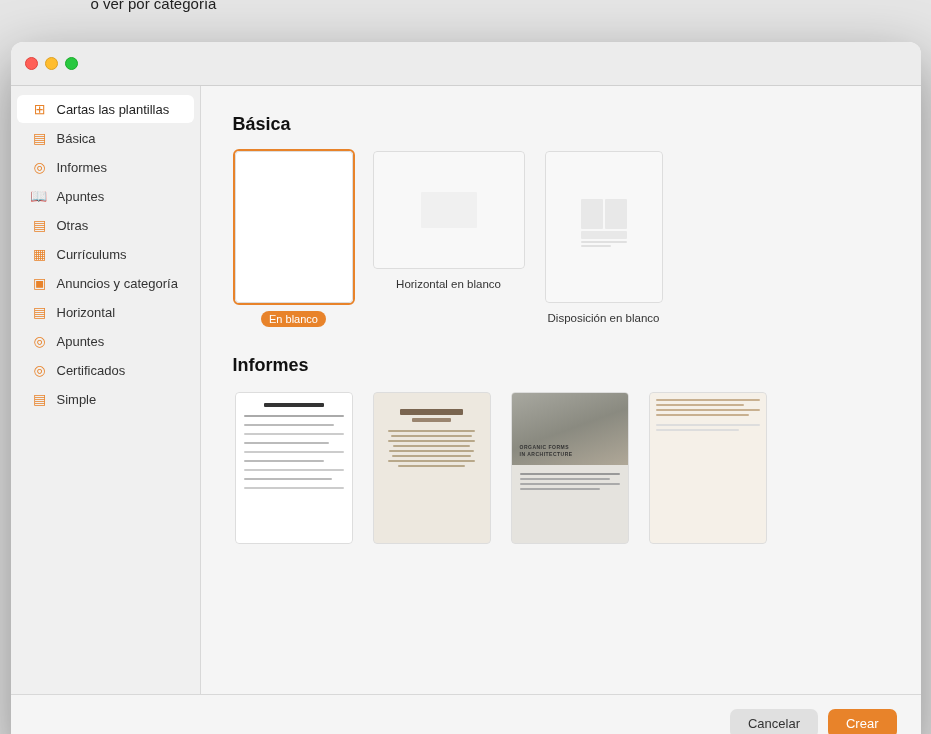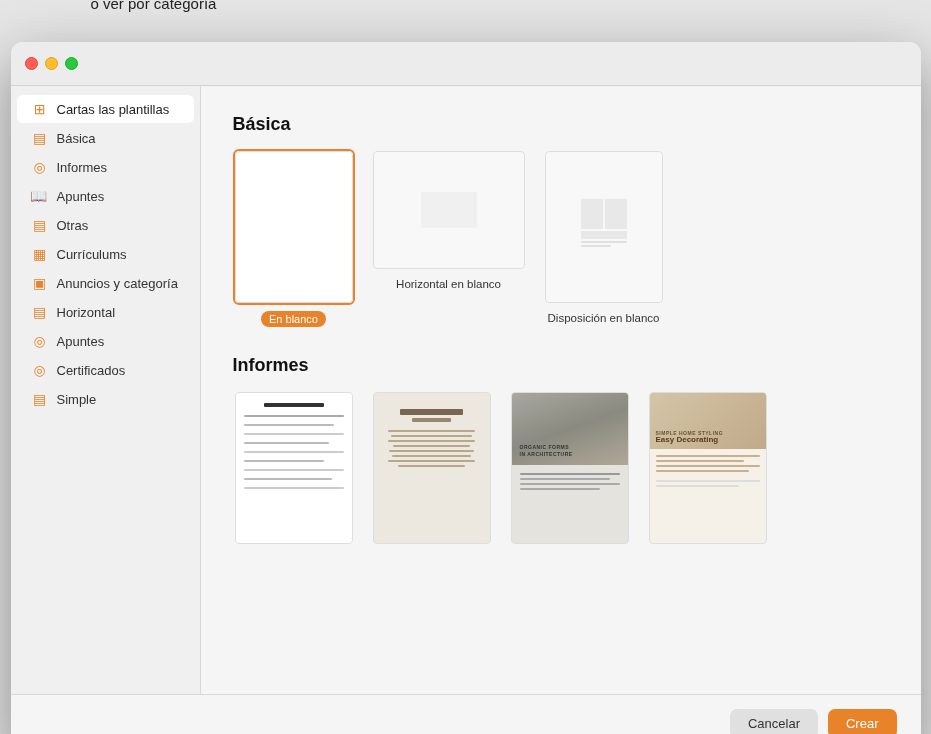--- a/index.html
+++ b/index.html
@@ -418,26 +418,20 @@
                   <div style="height:2px; background:#aaa; border-radius:1px; width:80%;"></div>
                 </div>
               </div>
             </div>
 
           </div>
 
           <div class="template-card">
             <div class="template-thumb">
               <div class="thumb-report" style="width:118px; height:152px; background:#f5f0e8; overflow:hidden;">
-                <div style="height:56px; background: linear-gradient(135deg, #d4c5a8 0%, #c0aa88 100%); position:relative; display:flex; align-items:flex-end; padding:4px 6px;">
-                  <div>
-                    <div style="font-size:5px; color:#6a5030; font-weight:700; text-transform:uppercase; letter-spacing:0.5px;">Simple Home Styling</div>
-                    <div style="font-size:8px; color:#5a3a18; font-weight:800; line-height:1.1;">Easy Decorating</div>
-                  </div>
-                </div>
                 <div style="padding:6px 6px;">
                   <div style="height:2px; background:#c8b090; border-radius:1px; margin-bottom:3px;"></div>
                   <div style="height:2px; background:#c8b090; border-radius:1px; margin-bottom:3px; width:85%;"></div>
                   <div style="height:2px; background:#c8b090; border-radius:1px; margin-bottom:3px;"></div>
                   <div style="height:2px; background:#c8b090; border-radius:1px; margin-bottom:8px; width:90%;"></div>
                   <div style="height:2px; background:#ddd; border-radius:1px; margin-bottom:3px;"></div>
                   <div style="height:2px; background:#ddd; border-radius:1px; margin-bottom:3px; width:80%;"></div>
 
                 </div>
               </div>

